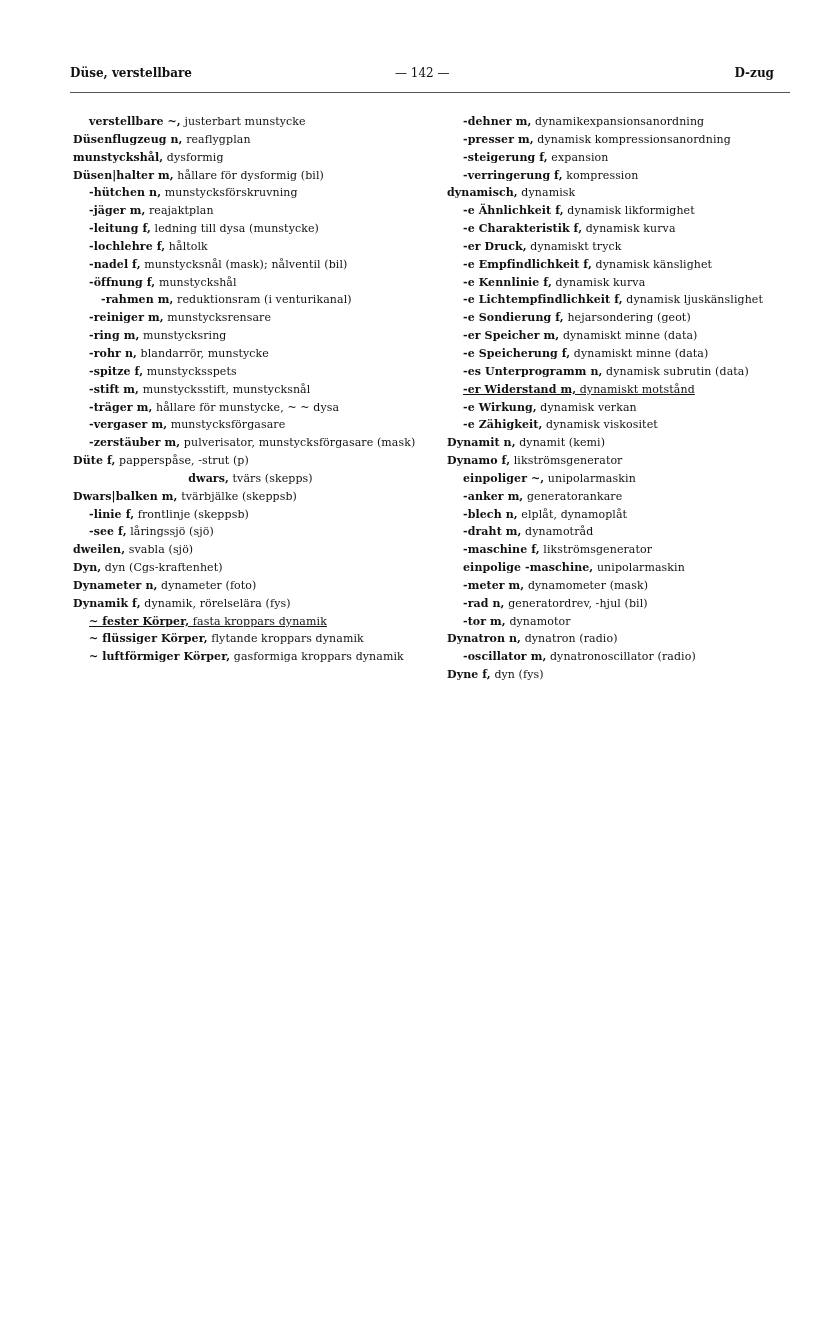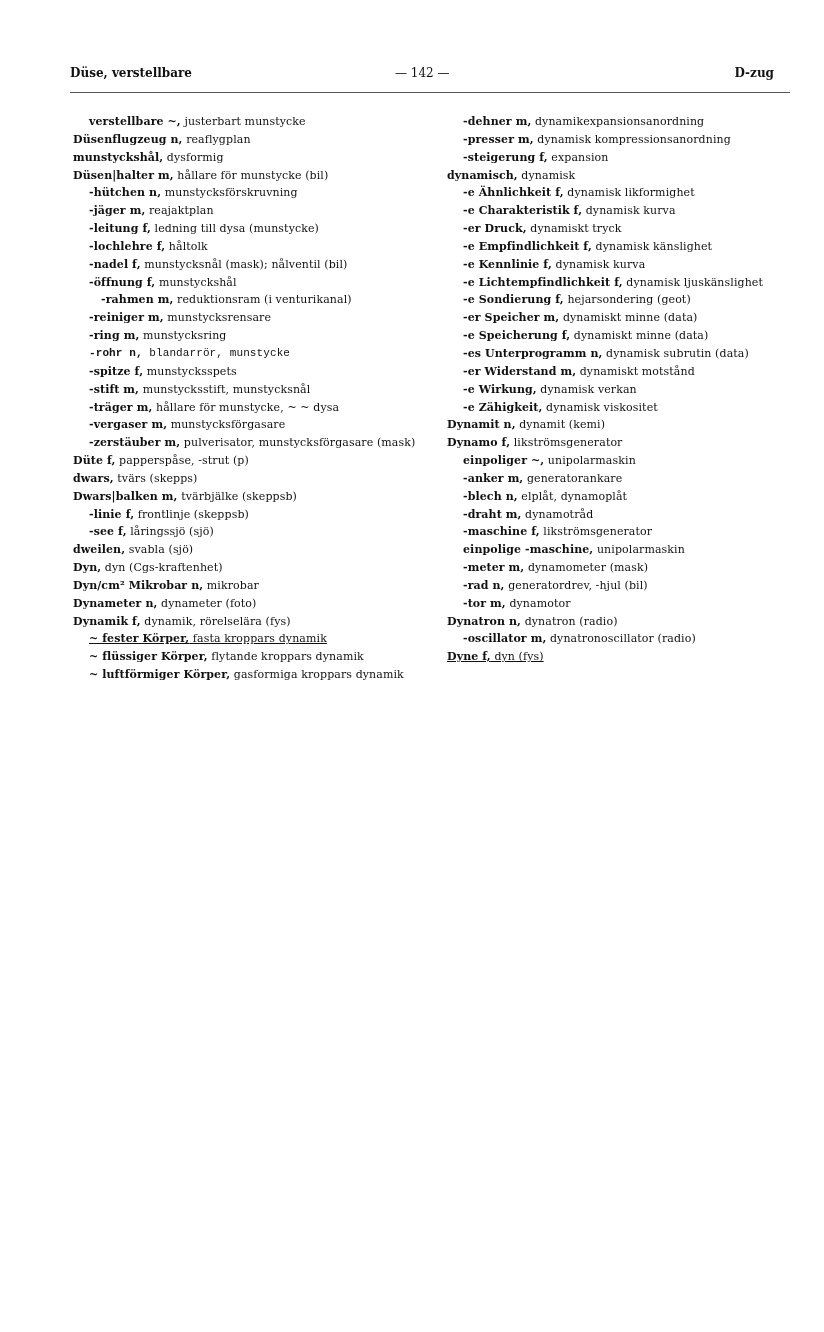--- a/index.html
+++ b/index.html
@@ -26,75 +26,75 @@
   <span class="hl">Düse, verstellbare</span>
   <span class="hc">— 142 —</span>
   <span class="hr">D-zug</span>
 </div>
 <div class="rule"></div>
 
 <div class="col left" id="col-left">
     <div class="entry" style="padding-left: 0px; text-indent: 16px; margin-left: 0px;"><span class="hw">verstellbare ~,</span><span class="tr"> justerbart munstycke</span></div>
     <div class="entry" style="padding-left: 16px; text-indent: -16px;"><span class="hw">Düsenflugzeug n,</span><span class="tr"> reaflygplan</span></div>
     <div class="entry" style="padding-left: 16px; text-indent: -16px;"><span class="hw">munstyckshål,</span><span class="tr"> dysformig</span></div>
-    <div class="entry" style="padding-left: 16px; text-indent: -16px;"><span class="hw">Düsen|halter m,</span><span class="tr"> hållare för munstycke (bil)</span></div>
+    <div class="entry" style="padding-left: 16px; text-indent: -16px;"><span class="hw">Düsen|halter m,</span><span class="tr"> hållare för dysformig (bil)</span></div>
     <div class="entry" style="padding-left: 0px; text-indent: 16px; margin-left: 0px;"><span class="hw">-hütchen n,</span><span class="tr"> munstycksförskruvning</span></div>
     <div class="entry" style="padding-left: 0px; text-indent: 16px; margin-left: 0px;"><span class="hw">-jäger m,</span><span class="tr"> reajaktplan</span></div>
     <div class="entry" style="padding-left: 0px; text-indent: 16px; margin-left: 0px;"><span class="hw">-leitung f,</span><span class="tr"> ledning till dysa (munstycke)</span></div>
     <div class="entry" style="padding-left: 0px; text-indent: 16px; margin-left: 0px;"><span class="hw">-lochlehre f,</span><span class="tr"> håltolk</span></div>
     <div class="entry" style="padding-left: 0px; text-indent: 16px; margin-left: 0px;"><span class="hw">-nadel f,</span><span class="tr"> munstycksnål (mask); nålventil (bil)</span></div>
     <div class="entry" style="padding-left: 0px; text-indent: 16px; margin-left: 0px;"><span class="hw">-öffnung f,</span><span class="tr"> munstyckshål</span></div>
     <div class="entry" style="padding-left: 0px; text-indent: 16px; margin-left: 12px;"><span class="hw">-rahmen m,</span><span class="tr"> reduktionsram (i venturikanal)</span></div>
     <div class="entry" style="padding-left: 0px; text-indent: 16px; margin-left: 0px;"><span class="hw">-reiniger m,</span><span class="tr"> munstycksrensare</span></div>
     <div class="entry" style="padding-left: 0px; text-indent: 16px; margin-left: 0px;"><span class="hw">-ring m,</span><span class="tr"> munstycksring</span></div>
-    <div class="entry" style="padding-left: 0px; text-indent: 16px; margin-left: 0px; font-family: Liberation Mono, monospace;"><span class="hw">-rohr n,</span><span class="tr"> blandarrör, munstycke</span></div>
+    <div class="entry" style="padding-left: 0px; text-indent: 16px; margin-left: 0px;"><span class="hw">-rohr n,</span><span class="tr"> blandarrör, munstycke</span></div>
     <div class="entry" style="padding-left: 0px; text-indent: 16px; margin-left: 0px;"><span class="hw">-spitze f,</span><span class="tr"> munstycksspets</span></div>
     <div class="entry" style="padding-left: 0px; text-indent: 16px; margin-left: 0px;"><span class="hw">-stift m,</span><span class="tr"> munstycksstift, munstycksnål</span></div>
     <div class="entry" style="padding-left: 0px; text-indent: 16px; margin-left: 0px;"><span class="hw">-träger m,</span><span class="tr"> hållare för munstycke, ~ ~ dysa</span></div>
     <div class="entry" style="padding-left: 0px; text-indent: 16px; margin-left: 0px;"><span class="hw">-vergaser m,</span><span class="tr"> munstycksförgasare</span></div>
     <div class="entry" style="padding-left: 0px; text-indent: 16px; margin-left: 0px;"><span class="hw">-zerstäuber m,</span><span class="tr"> pulverisator, munstycksförgasare (mask)</span></div>
     <div class="entry" style="padding-left: 16px; text-indent: -16px;"><span class="hw">Düte f,</span><span class="tr"> papperspåse, -strut (p)</span></div>
-    <div class="entry" style="padding-left: 16px; text-indent: -16px;"><span class="hw">dwars,</span><span class="tr"> tvärs (skepps)</span></div>
+    <div class="entry" style="padding-left: 16px; text-indent: -16px; text-align: center;"><span class="hw">dwars,</span><span class="tr"> tvärs (skepps)</span></div>
     <div class="entry" style="padding-left: 16px; text-indent: -16px;"><span class="hw">Dwars|balken m,</span><span class="tr"> tvärbjälke (skeppsb)</span></div>
     <div class="entry" style="padding-left: 0px; text-indent: 16px; margin-left: 0px;"><span class="hw">-linie f,</span><span class="tr"> frontlinje (skeppsb)</span></div>
     <div class="entry" style="padding-left: 0px; text-indent: 16px; margin-left: 0px;"><span class="hw">-see f,</span><span class="tr"> låringssjö (sjö)</span></div>
     <div class="entry" style="padding-left: 16px; text-indent: -16px;"><span class="hw">dweilen,</span><span class="tr"> svabla (sjö)</span></div>
     <div class="entry" style="padding-left: 16px; text-indent: -16px;"><span class="hw">Dyn,</span><span class="tr"> dyn (Cgs-kraftenhet)</span></div>
-    <div class="entry" style="padding-left: 16px; text-indent: -16px;"><span class="hw">Dyn/cm² Mikrobar n,</span><span class="tr"> mikrobar</span></div>
     <div class="entry" style="padding-left: 16px; text-indent: -16px;"><span class="hw">Dynameter n,</span><span class="tr"> dynameter (foto)</span></div>
     <div class="entry" style="padding-left: 16px; text-indent: -16px;"><span class="hw">Dynamik f,</span><span class="tr"> dynamik, rörelselära (fys)</span></div>
     <div class="entry" style="padding-left: 0px; text-indent: 16px; margin-left: 0px; text-decoration: underline;"><span class="hw">~ fester Körper,</span><span class="tr"> fasta kroppars dynamik</span></div>
     <div class="entry" style="padding-left: 0px; text-indent: 16px; margin-left: 0px;"><span class="hw">~ flüssiger Körper,</span><span class="tr"> flytande kroppars dynamik</span></div>
     <div class="entry" style="padding-left: 0px; text-indent: 16px; margin-left: 0px;"><span class="hw">~ luftförmiger Körper,</span><span class="tr"> gasformiga kroppars dynamik</span></div>
   </div>
 <div class="col right" id="col-right">
     <div class="entry" style="padding-left: 0px; text-indent: 16px; margin-left: 0px;"><span class="hw">-dehner m,</span><span class="tr"> dynamikexpansionsanordning</span></div>
     <div class="entry" style="padding-left: 0px; text-indent: 16px; margin-left: 0px;"><span class="hw">-presser m,</span><span class="tr"> dynamisk kompressionsanordning</span></div>
     <div class="entry" style="padding-left: 0px; text-indent: 16px; margin-left: 0px;"><span class="hw">-steigerung f,</span><span class="tr"> expansion</span></div>
+    <div class="entry" style="padding-left: 0px; text-indent: 16px; margin-left: 0px;"><span class="hw">-verringerung f,</span><span class="tr"> kompression</span></div>
     <div class="entry" style="padding-left: 16px; text-indent: -16px;"><span class="hw">dynamisch,</span><span class="tr"> dynamisk</span></div>
     <div class="entry" style="padding-left: 0px; text-indent: 16px; margin-left: 0px;"><span class="hw">-e Ähnlichkeit f,</span><span class="tr"> dynamisk likformighet</span></div>
     <div class="entry" style="padding-left: 0px; text-indent: 16px; margin-left: 0px;"><span class="hw">-e Charakteristik f,</span><span class="tr"> dynamisk kurva</span></div>
     <div class="entry" style="padding-left: 0px; text-indent: 16px; margin-left: 0px;"><span class="hw">-er Druck,</span><span class="tr"> dynamiskt tryck</span></div>
     <div class="entry" style="padding-left: 0px; text-indent: 16px; margin-left: 0px;"><span class="hw">-e Empfindlichkeit f,</span><span class="tr"> dynamisk känslighet</span></div>
     <div class="entry" style="padding-left: 0px; text-indent: 16px; margin-left: 0px;"><span class="hw">-e Kennlinie f,</span><span class="tr"> dynamisk kurva</span></div>
     <div class="entry" style="padding-left: 0px; text-indent: 16px; margin-left: 0px;"><span class="hw">-e Lichtempfindlichkeit f,</span><span class="tr"> dynamisk ljuskänslighet</span></div>
     <div class="entry" style="padding-left: 0px; text-indent: 16px; margin-left: 0px;"><span class="hw">-e Sondierung f,</span><span class="tr"> hejarsondering (geot)</span></div>
     <div class="entry" style="padding-left: 0px; text-indent: 16px; margin-left: 0px;"><span class="hw">-er Speicher m,</span><span class="tr"> dynamiskt minne (data)</span></div>
     <div class="entry" style="padding-left: 0px; text-indent: 16px; margin-left: 0px;"><span class="hw">-e Speicherung f,</span><span class="tr"> dynamiskt minne (data)</span></div>
     <div class="entry" style="padding-left: 0px; text-indent: 16px; margin-left: 0px;"><span class="hw">-es Unterprogramm n,</span><span class="tr"> dynamisk subrutin (data)</span></div>
-    <div class="entry" style="padding-left: 0px; text-indent: 16px; margin-left: 0px;"><span class="hw">-er Widerstand m,</span><span class="tr"> dynamiskt motstånd</span></div>
+    <div class="entry" style="padding-left: 0px; text-indent: 16px; margin-left: 0px; text-decoration: underline;"><span class="hw">-er Widerstand m,</span><span class="tr"> dynamiskt motstånd</span></div>
     <div class="entry" style="padding-left: 0px; text-indent: 16px; margin-left: 0px;"><span class="hw">-e Wirkung,</span><span class="tr"> dynamisk verkan</span></div>
     <div class="entry" style="padding-left: 0px; text-indent: 16px; margin-left: 0px;"><span class="hw">-e Zähigkeit,</span><span class="tr"> dynamisk viskositet</span></div>
     <div class="entry" style="padding-left: 16px; text-indent: -16px;"><span class="hw">Dynamit n,</span><span class="tr"> dynamit (kemi)</span></div>
     <div class="entry" style="padding-left: 16px; text-indent: -16px;"><span class="hw">Dynamo f,</span><span class="tr"> likströmsgenerator</span></div>
     <div class="entry" style="padding-left: 0px; text-indent: 16px; margin-left: 0px;"><span class="hw">einpoliger ~,</span><span class="tr"> unipolarmaskin</span></div>
     <div class="entry" style="padding-left: 0px; text-indent: 16px; margin-left: 0px;"><span class="hw">-anker m,</span><span class="tr"> generatorankare</span></div>
     <div class="entry" style="padding-left: 0px; text-indent: 16px; margin-left: 0px;"><span class="hw">-blech n,</span><span class="tr"> elplåt, dynamoplåt</span></div>
     <div class="entry" style="padding-left: 0px; text-indent: 16px; margin-left: 0px;"><span class="hw">-draht m,</span><span class="tr"> dynamotråd</span></div>
     <div class="entry" style="padding-left: 0px; text-indent: 16px; margin-left: 0px;"><span class="hw">-maschine f,</span><span class="tr"> likströmsgenerator</span></div>
     <div class="entry" style="padding-left: 0px; text-indent: 16px; margin-left: 0px;"><span class="hw">einpolige -maschine,</span><span class="tr"> unipolarmaskin</span></div>
     <div class="entry" style="padding-left: 0px; text-indent: 16px; margin-left: 0px;"><span class="hw">-meter m,</span><span class="tr"> dynamometer (mask)</span></div>
     <div class="entry" style="padding-left: 0px; text-indent: 16px; margin-left: 0px;"><span class="hw">-rad n,</span><span class="tr"> generatordrev, -hjul (bil)</span></div>
     <div class="entry" style="padding-left: 0px; text-indent: 16px; margin-left: 0px;"><span class="hw">-tor m,</span><span class="tr"> dynamotor</span></div>
     <div class="entry" style="padding-left: 16px; text-indent: -16px;"><span class="hw">Dynatron n,</span><span class="tr"> dynatron (radio)</span></div>
     <div class="entry" style="padding-left: 0px; text-indent: 16px; margin-left: 0px;"><span class="hw">-oscillator m,</span><span class="tr"> dynatronoscillator (radio)</span></div>
-    <div class="entry" style="padding-left: 16px; text-indent: -16px; text-decoration: underline;"><span class="hw">Dyne f,</span><span class="tr"> dyn (fys)</span></div>
+    <div class="entry" style="padding-left: 16px; text-indent: -16px;"><span class="hw">Dyne f,</span><span class="tr"> dyn (fys)</span></div>
   </div>
 
 </body></html>

